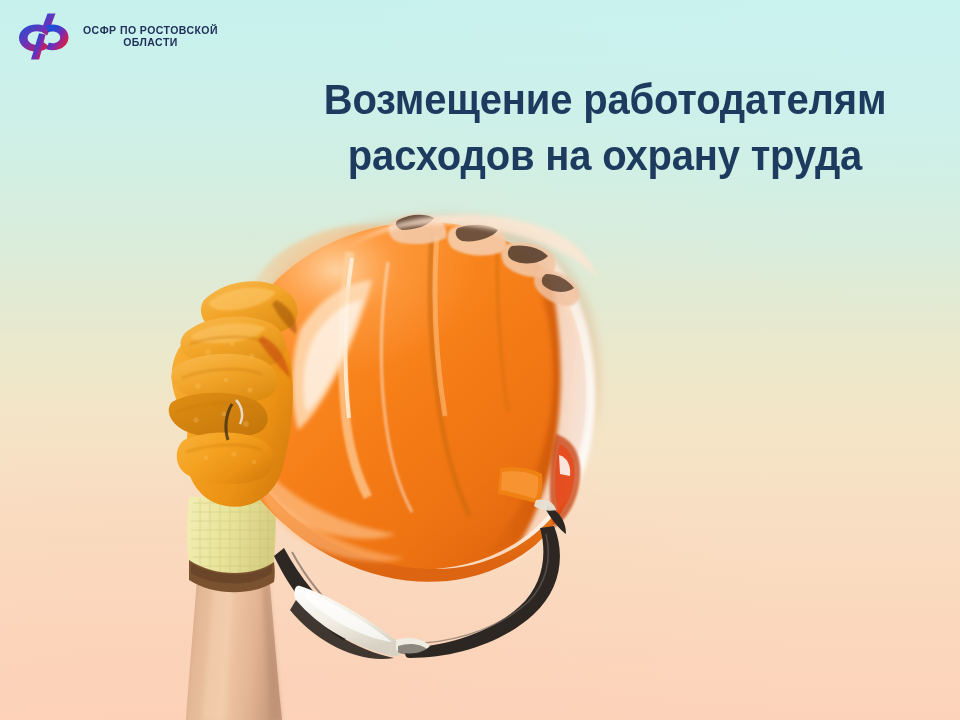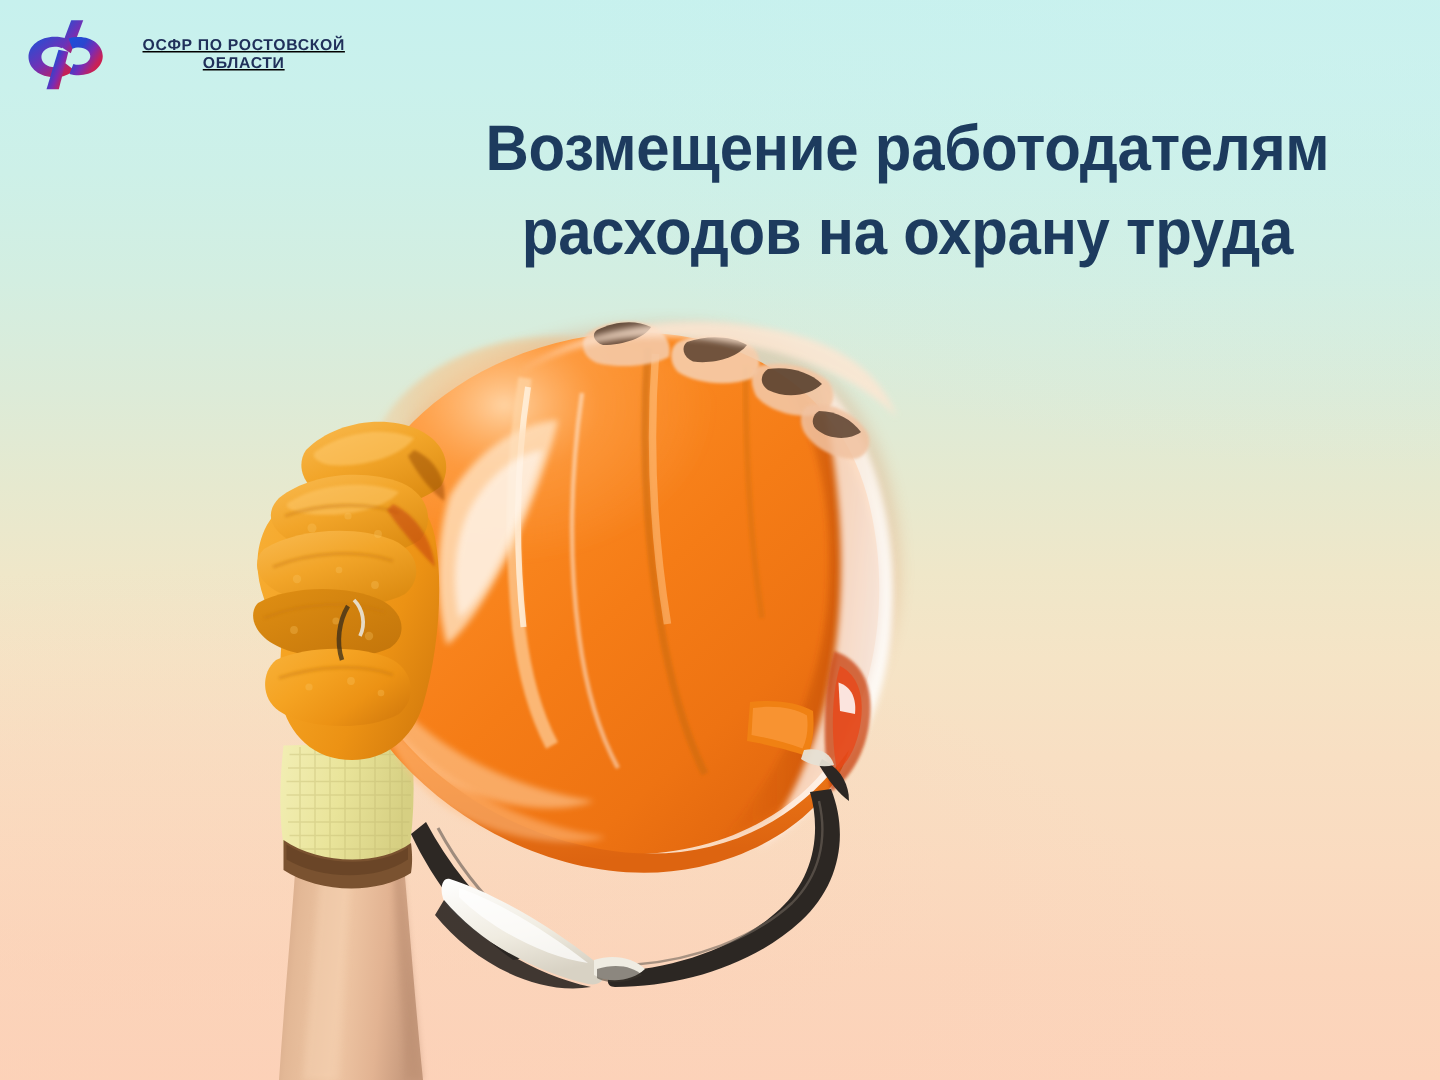--- a/index.html
+++ b/index.html
@@ -39,23 +39,22 @@
     position:absolute; inset:0;
     background:
       radial-gradient(120% 80% at 15% 100%, rgba(252,208,182,.55) 0%, rgba(252,208,182,0) 60%),
       radial-gradient(110% 70% at 95% 5%, rgba(205,242,240,.45) 0%, rgba(205,242,240,0) 55%);
     pointer-events:none;
   }
 
   
   #logo-block{
     position:absolute; left:14px; top:10px;
-    display:flex; align-items:center; gap:21px;
+    display:flex; align-items:center; gap:9px;
     z-index:40;
-    text-decoration:underline;
   }
   #logo-mark{ width:60px; height:52px; display:block; }
   #logo-text{
     display:flex; flex-direction:column; align-items:center;
     line-height:1.18;
     color:#20305a;
     font-family:"Liberation Sans", sans-serif;
     font-weight:bold;
     font-size:10.5px;
     letter-spacing:.45px;

